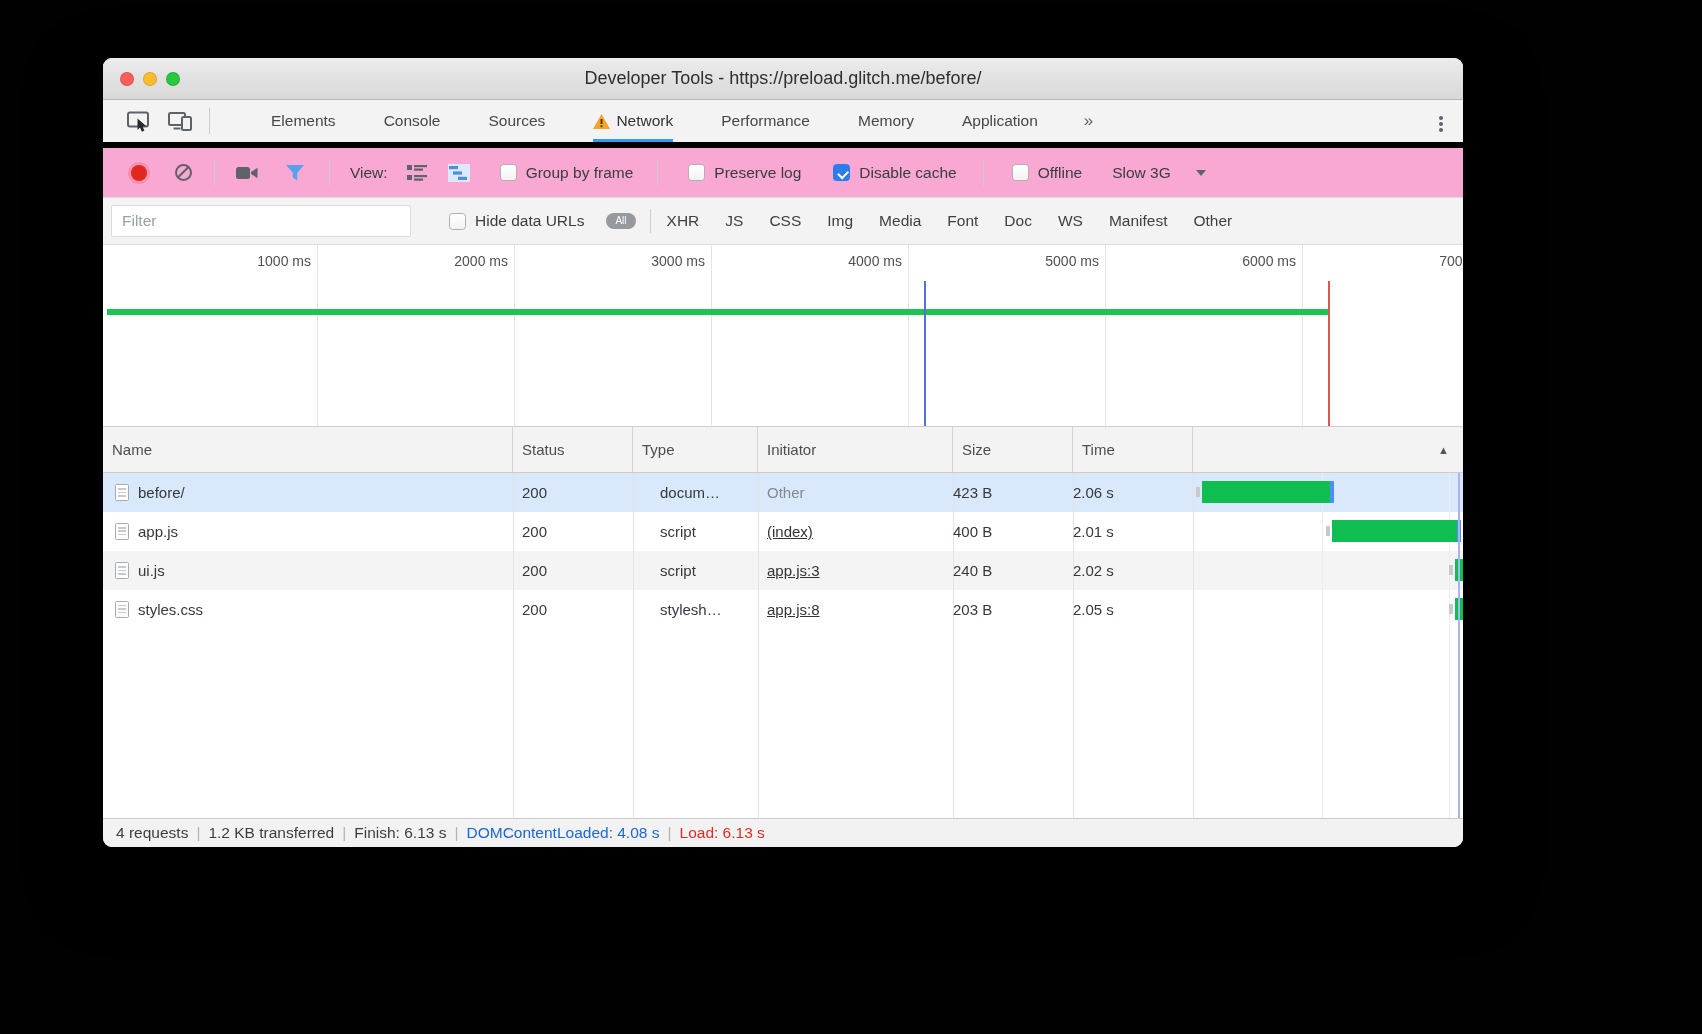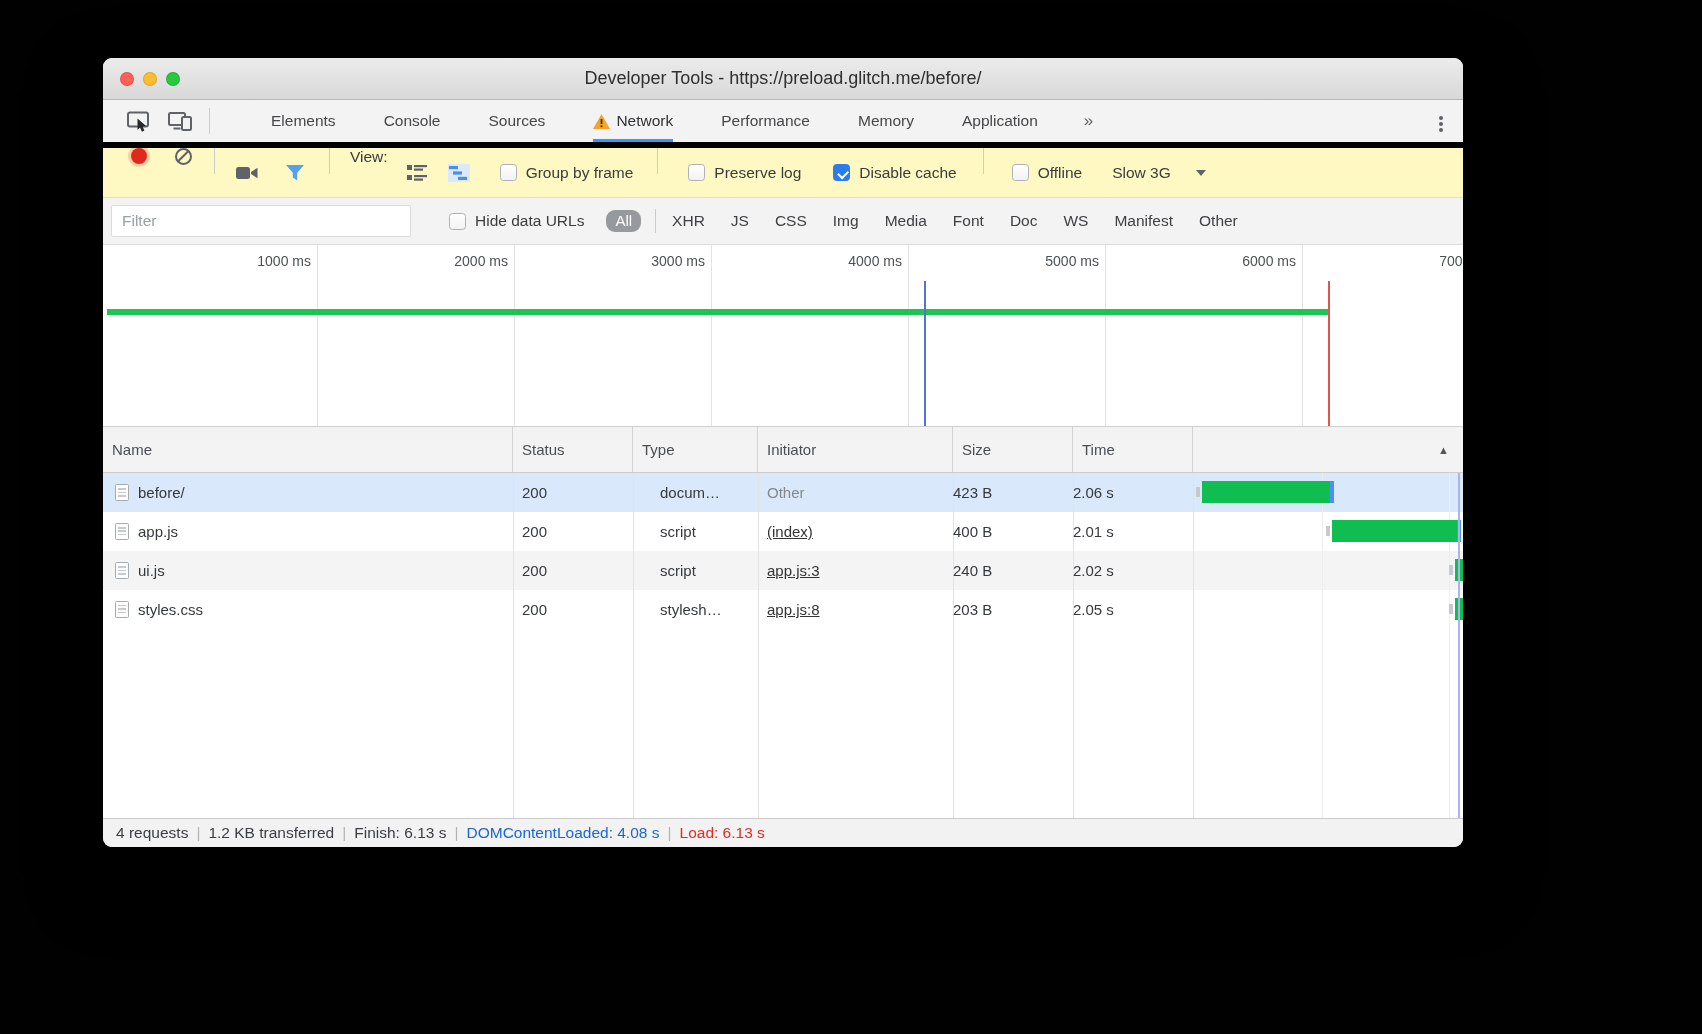--- a/index.html
+++ b/index.html
@@ -29,41 +29,41 @@
   .nav-icons { position:absolute; left:22px; top:0; height:100%; display:flex; align-items:center; gap:16px; }
   .tb-divider { width:1px; height:26px; background:#ccc; }
   .tabs { display:flex; margin-left:168px; gap:48px; }
   .tab { display:flex; align-items:center; gap:6px; height:100%; padding-top:3px; border-bottom:3px solid transparent; font-size:15.5px; color:#454749; cursor:default; }
   .tab.active { border-bottom-color:#2d9ef3; color:#303234; }
   .more-tabs { display:flex; align-items:center; margin-left:46px; font-size:17px; color:#5f6368; }
   .kebab { position:absolute; right:20px; top:16px; width:4px; height:4px; border-radius:50%; background:#5f6368;
            box-shadow:0 6px 0 #5f6368, 0 12px 0 #5f6368; }
 
   
-  .toolbar { height:50px; background:#fef9c3; border-bottom:1px solid #ddd; display:flex; }
+  .toolbar { height:50px; background:#f9a8d4; border-bottom:1px solid #ddd; display:flex; align-items:center; }
   .rec-dot { width:16px; height:16px; border-radius:50%; background:#e0281e; margin-left:28px;
              box-shadow:0 0 0 3px rgba(228,70,50,.22); }
   .no-entry { position:relative; width:17px; height:17px; border:2.2px solid #5f6368; border-radius:50%; margin-left:28px; }
   .no-entry::after { content:''; position:absolute; left:-1px; top:5.4px; width:15px; height:2.2px; background:#5f6368; transform:rotate(-45deg); }
   .tool-sep { width:1px; height:26px; background:#ccc; margin-left:22px; }
   .icon-btn { display:flex; align-items:center; }
   .label { font-size:15.5px; color:#3a3c3e; }
   .cb-group { display:flex; align-items:center; gap:9px;padding-left:8px; }
   .cb { width:17px; height:17px; border:1px solid #b0b0b0; border-radius:3.5px; background:linear-gradient(#fff,#f2f2f2); position:relative; }
   .cb.checked { background:#2d7ced; border-color:#2d7ced; }
   .cb.checked::after { content:''; position:absolute; left:3.5px; top:4.5px; width:8px; height:4.5px;
                        border-left:2px solid #fff; border-bottom:2px solid #fff; transform:rotate(-45deg); }
   .caret-down { width:0; height:0; border-left:5px solid transparent; border-right:5px solid transparent; border-top:6px solid #5f6368; margin-left:16px; }
 
   
   .filterbar { height:47px; background:#f3f3f3; border-bottom:1px solid #ddd; display:flex; align-items:center; }
   .filter-input { margin-left:8px; width:300px; height:32px; border:1px solid #dcdcdc; border-radius:2px;
                   font-family:"Liberation Sans",sans-serif; font-size:15.5px; padding:0 10px; color:#333; outline:none; background:#fff; }
   .filter-input::placeholder { color:#9aa0a6; }
-  .pill { background:#969a9e; color:#fff; border-radius:9px; padding:2px 9px 3px; font-size:15px; margin-left:22px; }
+  .pill { background:#969a9e; color:#fff; border-radius:9px; padding:2px 9px 3px; font-size:10px; margin-left:22px; }
   .filters { display:flex; gap:26px; margin-left:16px; }
   .ftype { font-size:15.5px; color:#3e4044; }
 
   
   .overview { height:182px; background:#fff; position:relative; overflow:hidden; border-bottom:1px solid #cfcfcf; }
   .gridline { position:absolute; top:0; bottom:0; width:1px; background:#e4e4e4; }
   .tick-label { position:absolute; top:8px; width:68px; text-align:right; font-size:14px; color:#4c5156; }
   .ov-green { position:absolute; left:4px; top:64px; width:1221px; height:6px; background:#1dc353; }
   .ov-blue-line { position:absolute; left:821px; top:36px; bottom:0; width:2px; background:#5472d3; }
   .ov-red-line  { position:absolute; left:1225px; top:36px; bottom:0; width:2px; background:#e0554d; }

